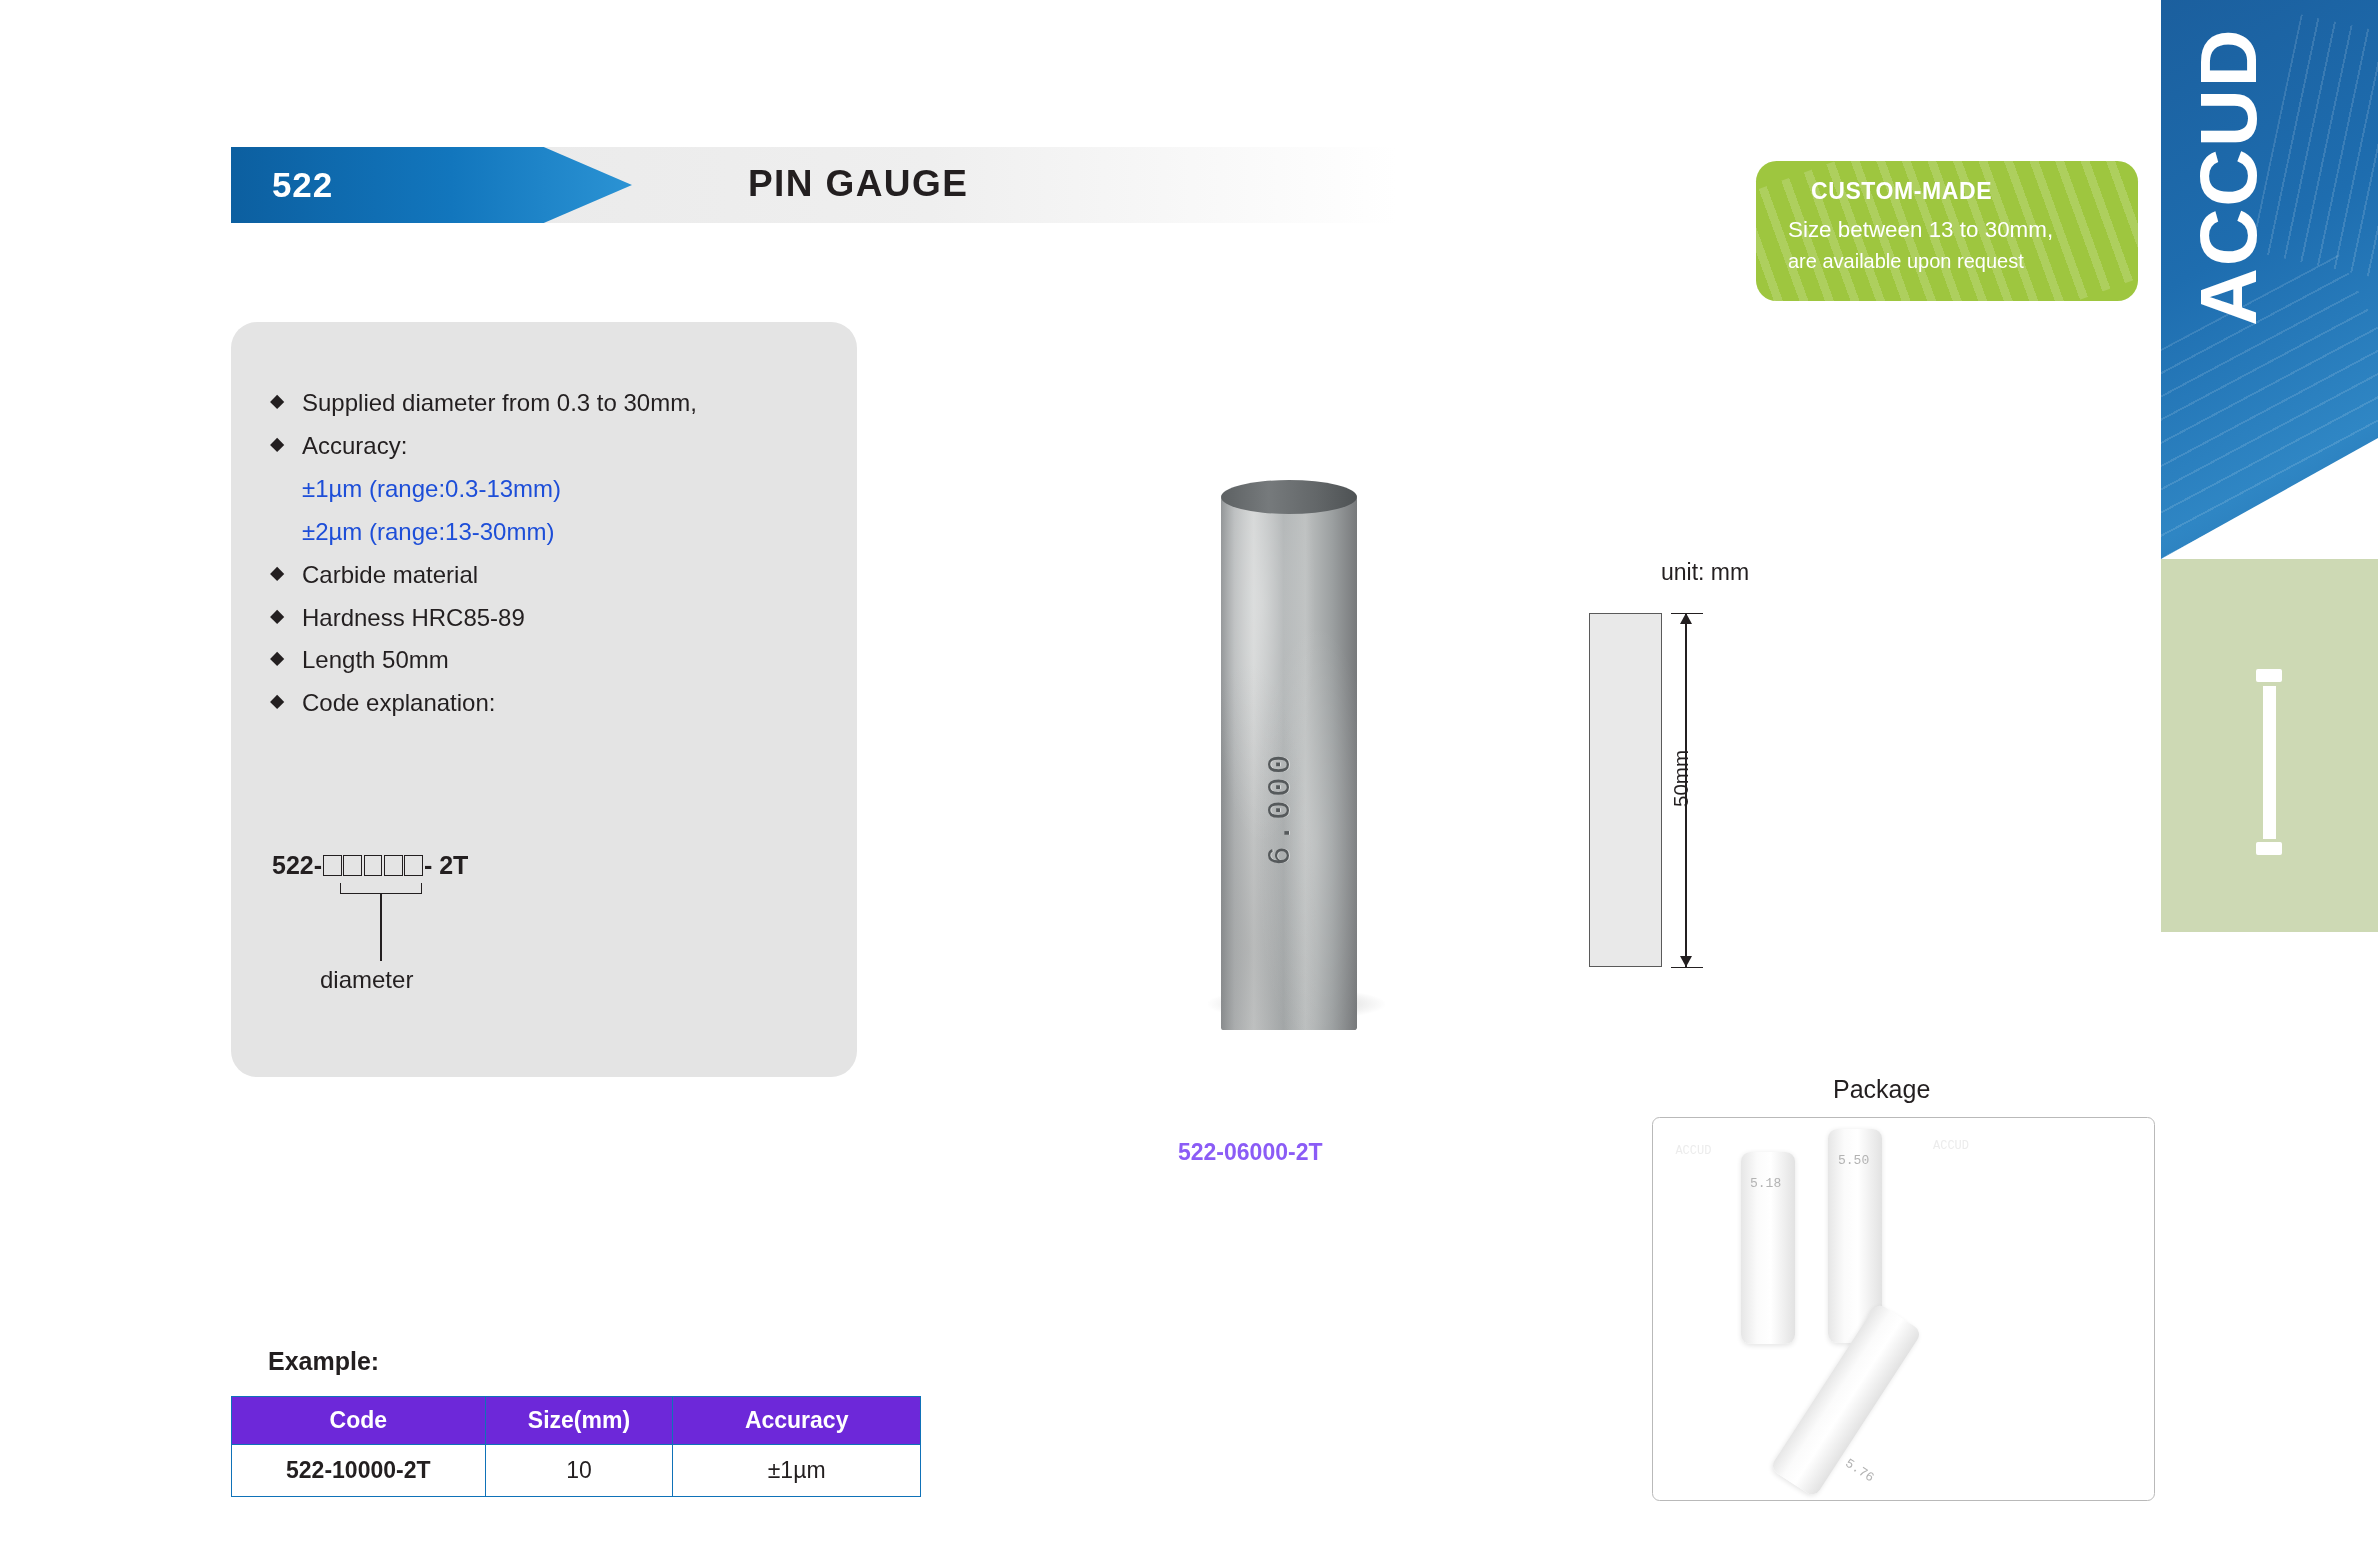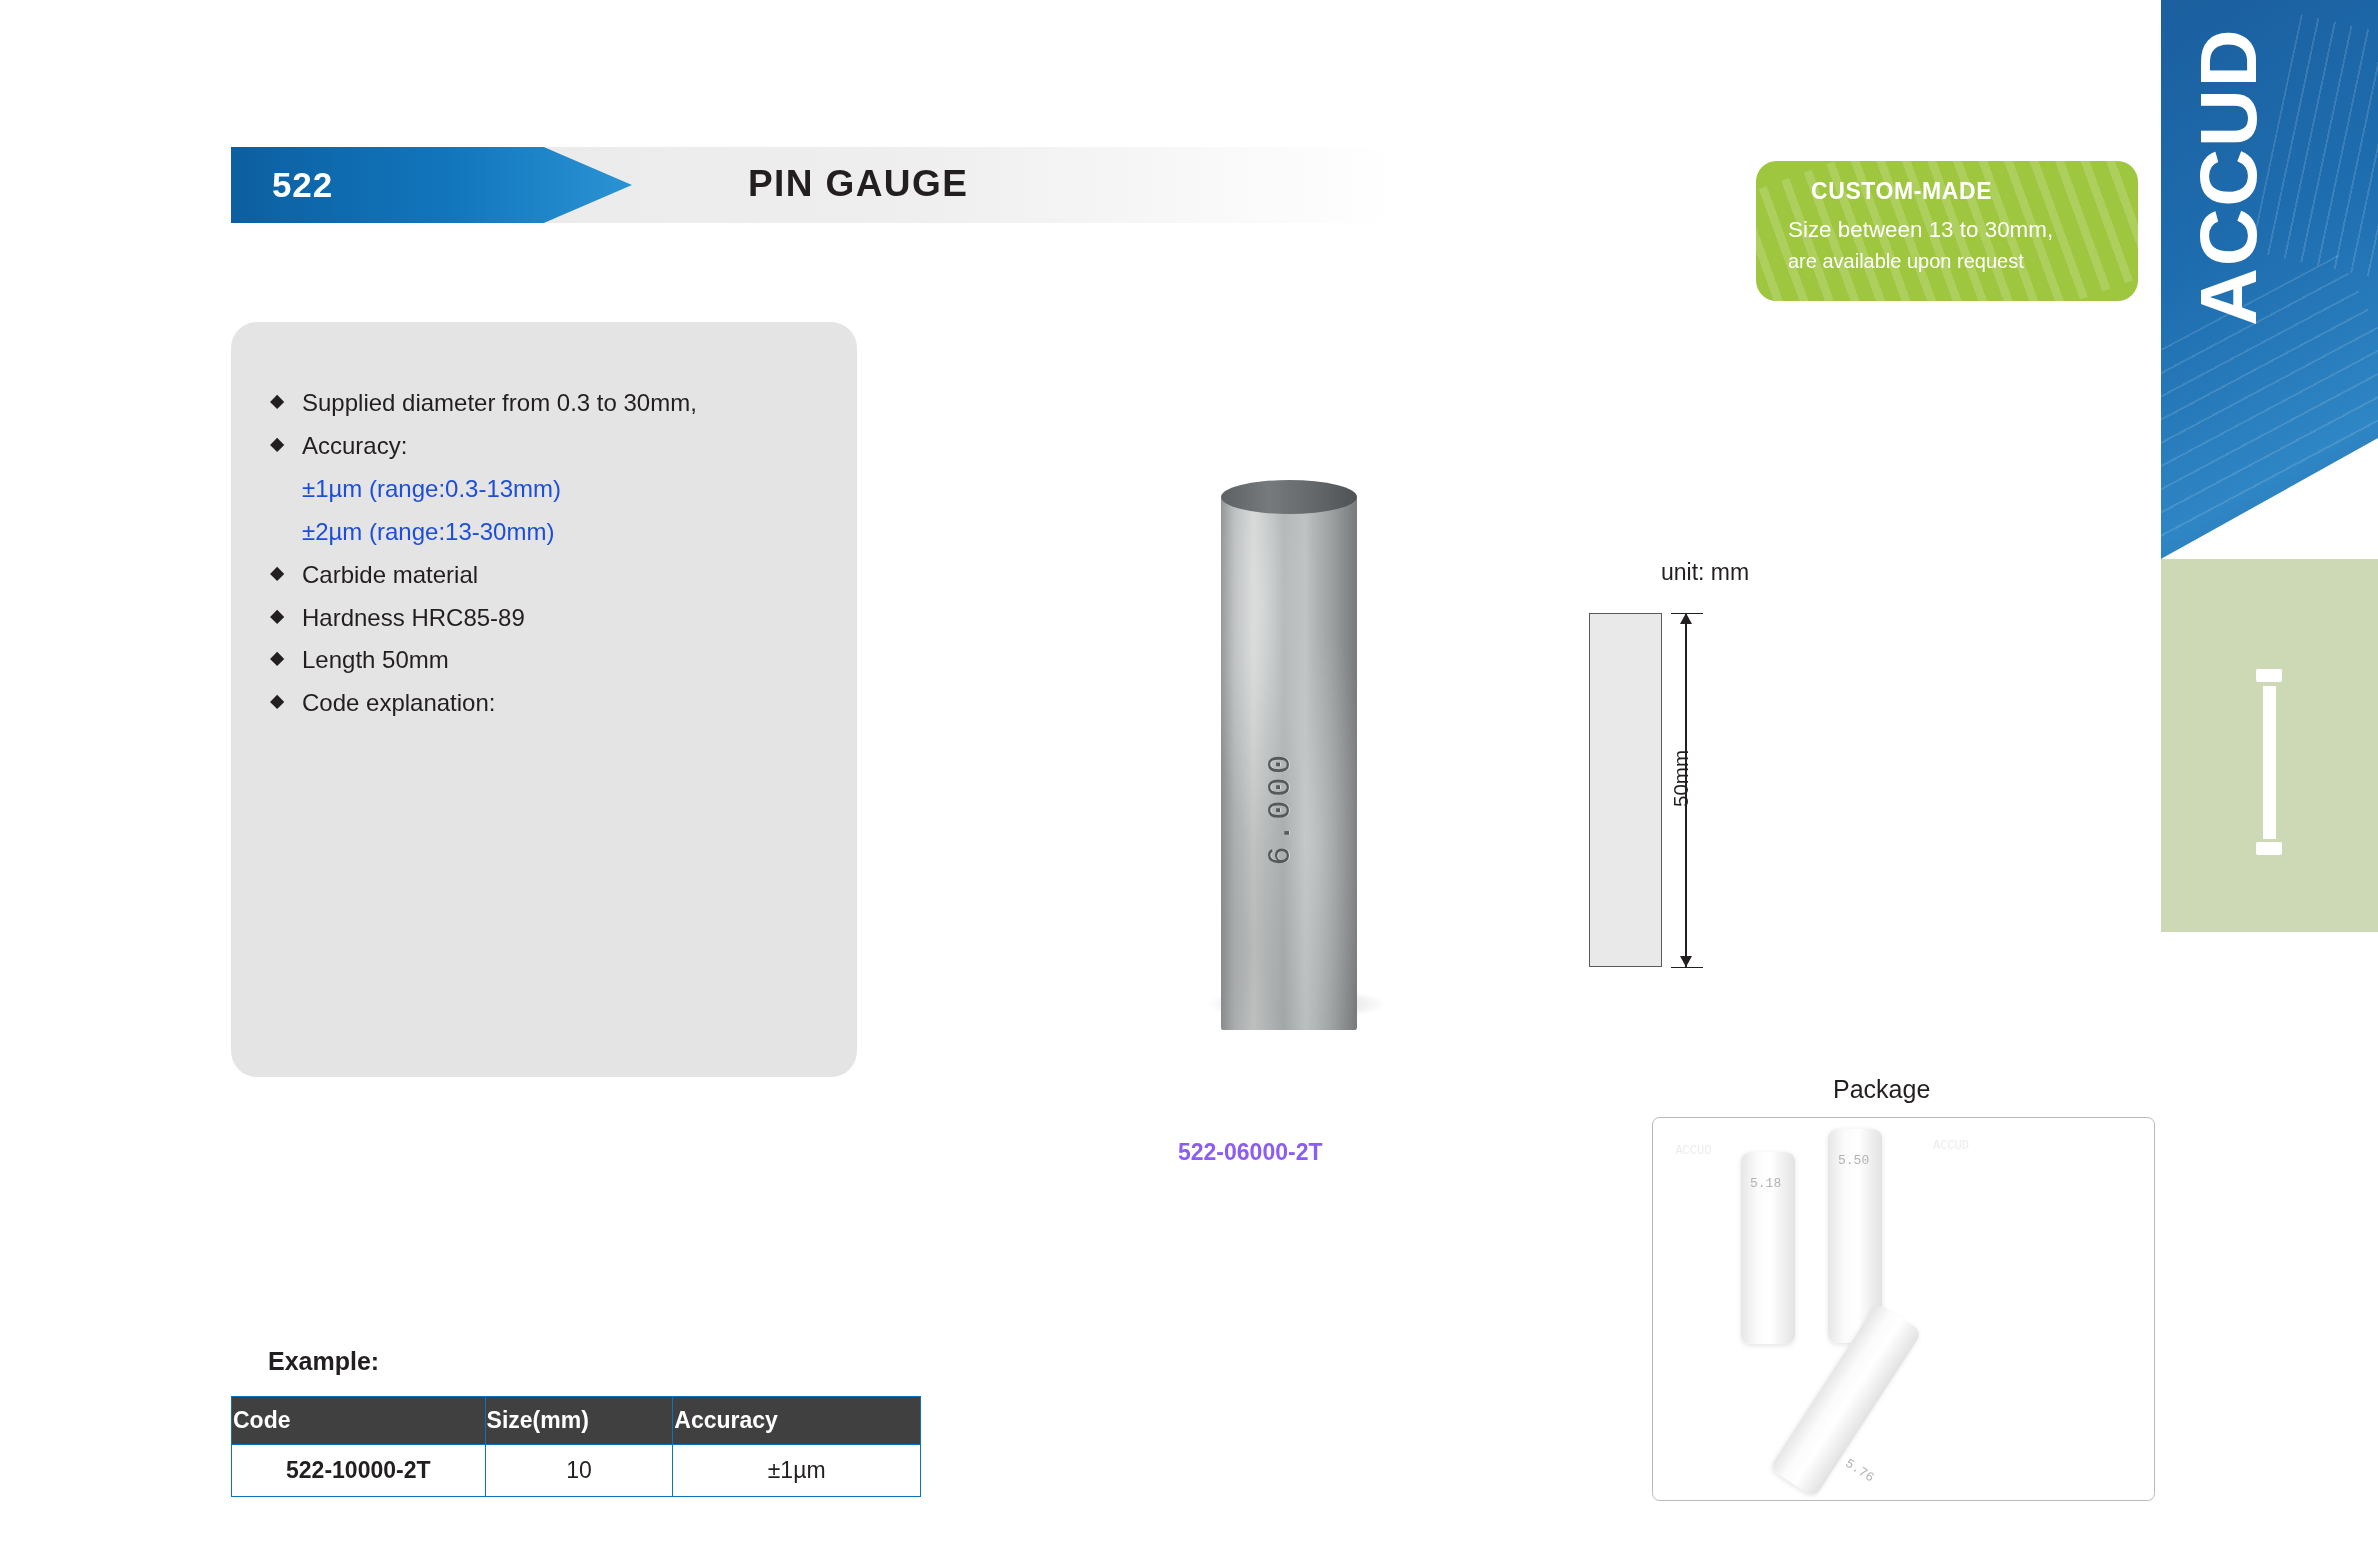--- a/index.html
+++ b/index.html
@@ -385,25 +385,25 @@
     color: #231f20;
   }
   #example-table {
     position: absolute;
     left: 231px; top: 1396px;
     width: 690px;
     border-collapse: collapse;
     font-size: 23px;
   }
   #example-table th {
-    background: #404040;
+    background: #6d28d9;
     color: #ffffff;
     font-weight: bold;
     height: 48px;
-    text-align: left;
+    text-align: center;
     border: 0.9px solid #0f72b8;
   }
   #example-table td {
     height: 52px;
     text-align: center;
     border: 0.9px solid #0f72b8;
     color: #231f20;
     background: #ffffff;
   }
   #example-table td.code-cell { font-weight: bold; }
@@ -467,20 +467,34 @@
   <div class="spec-row" style="top:324px;">
     <span class="spec-bullet"></span>
     <span class="spec-text">Length 50mm</span>
   </div>
 
   <div class="spec-row" style="top:367px;">
     <span class="spec-bullet"></span>
     <span class="spec-text">Code explanation:</span>
   </div>
 
+  <div id="code-expl">
+    <div class="code-box-row" style="left:0;">
+      <span class="code-prefix">522-</span>
+      <span class="code-box"></span>
+      <span class="code-box"></span>
+      <span class="code-box"></span>
+      <span class="code-box"></span>
+      <span class="code-box"></span>
+      <span class="code-suffix">- 2T</span>
+    </div>
+    <div id="bracket" style="left:68px;"></div>
+    <div id="bracket-stem" style="left:108px;"></div>
+    <div id="diameter-label" style="left:48px;">diameter</div>
+  </div>
 </div>
 
 <div id="pin-shadow"></div>
 <div id="pin-photo">
   <div id="pin-body"></div>
   <div id="pin-top"></div>
   <div id="pin-engrave">6.000</div>
 </div>
 <div id="pin-caption">522-06000-2T</div>
 

